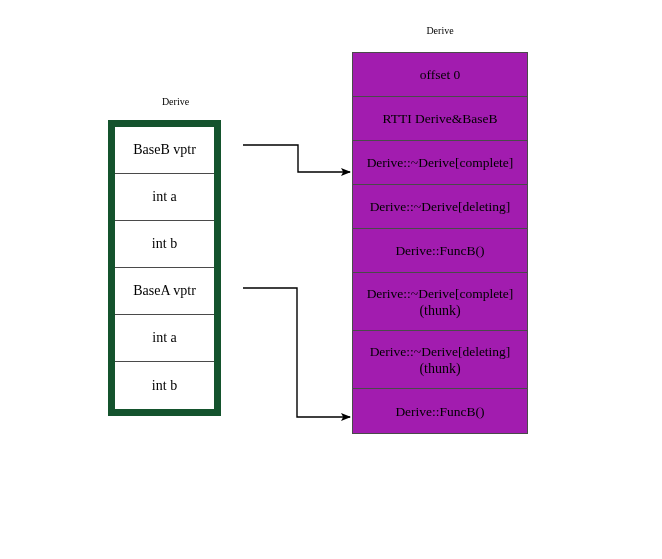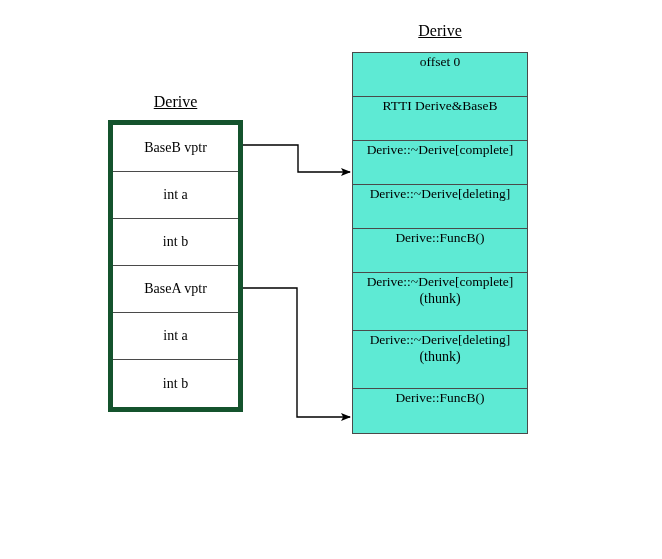--- a/index.html
+++ b/index.html
@@ -13,34 +13,33 @@
     height: 559px;
     background: #ffffff;
     font-family: "Liberation Serif", "DejaVu Serif", serif;
     color: #000000;
     overflow: hidden;
   }
 
   .diagram-title {
     position: absolute;
     text-align: center;
-    font-size: 16px;
+    font-size: 10px;
     line-height: 18px;
     color: #000000;
     white-space: nowrap;
-    text-decoration: underline;
   }
 
   
   #obj-table {
     position: absolute;
     left: 108px;
     top: 120px;
-    width: 135px;
-    border: 5px solid #14532d;
+    width: 113px;
+    border: 7px solid #14532d;
     box-sizing: border-box;
     background: #ffffff;
     text-align: center;
   }
   #obj-table .row {
     height: 47px;
     box-sizing: border-box;
     border-bottom: 1px solid #4a4a4a;
     display: flex;
     align-items: center;
@@ -61,23 +60,24 @@
     border: 1px solid #4a4a4a;
     box-sizing: border-box;
     background: #ffffff;
   }
   #vtable .row {
     box-sizing: border-box;
     border-bottom: 1px solid #4a4a4a;
     display: flex;
     flex-direction: column;
     align-items: center;
+    justify-content: center;
     font-size: 13.5px;
     line-height: 17px;
-    background: #5eead4;
+    background: #a21caf;
     text-align: center;
   }
   #vtable .row.single {
     height: 44px;
   }
   #vtable .row.double {
     height: 58px;
   }
   #vtable .row:last-child {
     border-bottom: none;

